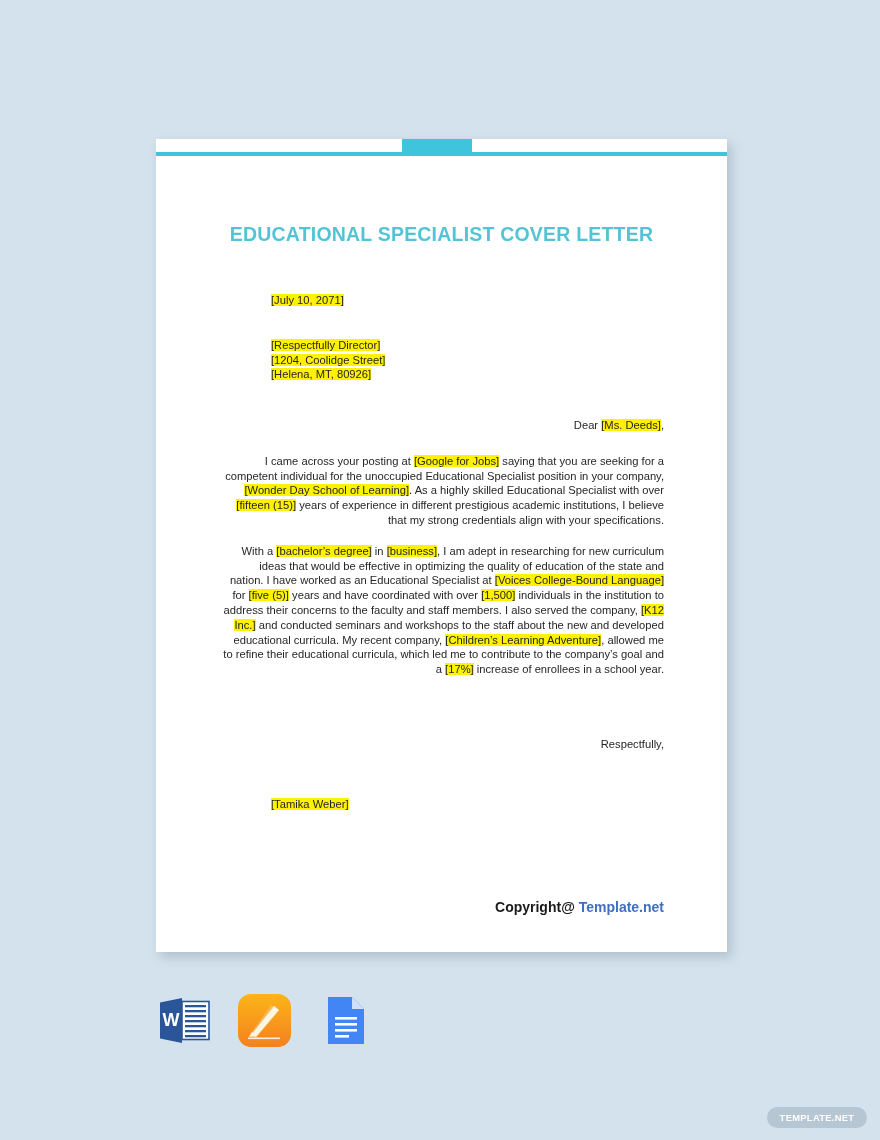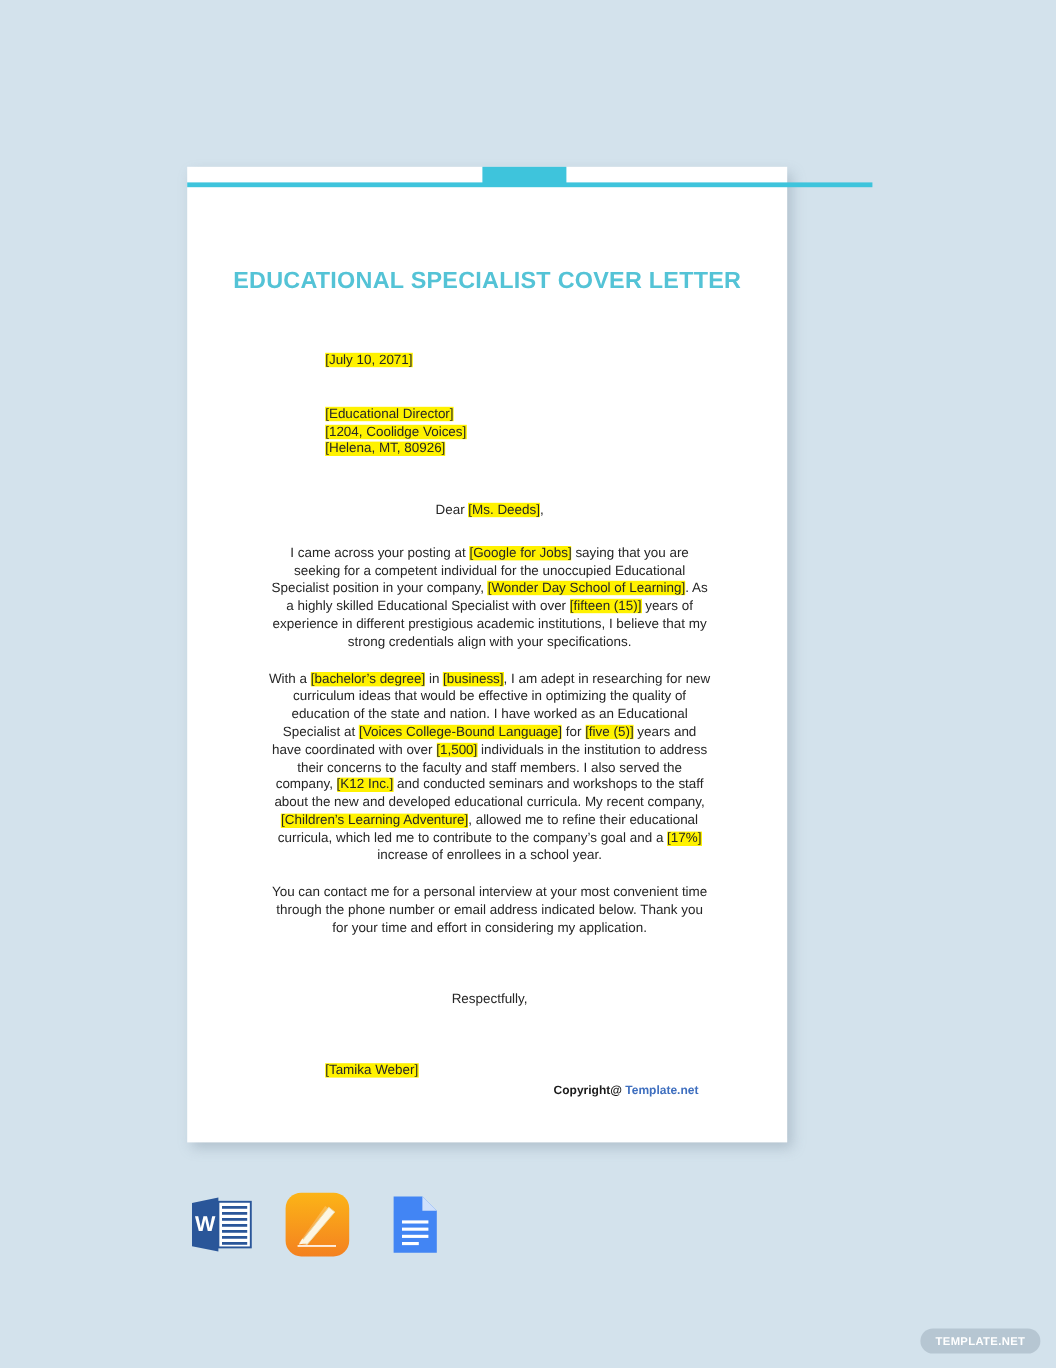--- a/index.html
+++ b/index.html
@@ -13,21 +13,21 @@
     font-family: "Liberation Sans", sans-serif;
     position: relative;
     overflow: hidden;
   }
 
   
   .page {
     position: absolute;
     left: 156px;
     top: 139px;
-    width: 500px;
+    width: 571px;
     height: 813px;
     background: #ffffff;
     box-shadow: 4px 5px 10px rgba(120, 140, 155, 0.38);
   }
 
   .header-band {
     position: relative;
     height: 17px;
   }
   .header-tab {
@@ -81,28 +81,28 @@
 
   .gap-date { height: 30px; }
   .gap-addr { height: 36px; }
   .gap-salut { height: 21px; }
   .gap-para { height: 16px; }
   .gap-close-top { height: 44px; }
   .gap-sign { height: 45px; }
 
   .para {
     margin: 0;
-    text-align: center;
+    text-align: right;
   }
 
   .copyright {
     position: absolute;
-    right: 74px;
+    right: 63px;
     bottom: 37px;
-    font-size: 10px;
+    font-size: 14px;
     font-weight: bold;
     color: #1a1a1a;
   }
   .copyright .brand {
     color: #3f6fbf;
     font-weight: bold;
   }
 
   
   .icon-row {
@@ -153,40 +153,39 @@
 
   <div class="body-area">
 
     <div class="blk">
       <span class="blk-line"><span class="hl">[July 10, 2071]</span></span>
     </div>
 
     <div class="gap-date"></div>
 
     <div class="blk">
-      <span class="blk-line"><span class="hl">[Educational Director]</span></span>
-      <span class="blk-line"><span class="hl">[1204, Coolidge Voices]</span></span>
+      <span class="blk-line"><span class="hl">[Respectfully Director]</span></span>
+      <span class="blk-line"><span class="hl">[1204, Coolidge Street]</span></span>
       <span class="blk-line"><span class="hl">[Helena, MT, 80926]</span></span>
     </div>
 
     <div class="gap-addr"></div>
 
     <p class="para"><span>Dear </span><span class="hl">[Ms. Deeds]</span><span>,</span></p>
 
     <div class="gap-salut"></div>
 
     <p class="para"><span>I came across your posting at </span><span class="hl">[Google for Jobs]</span><span> saying that you are seeking for a competent individual for the unoccupied Educational Specialist position in your company, </span><span class="hl">[Wonder Day School of Learning]</span><span>. As a highly skilled Educational Specialist with over </span><span class="hl">[fifteen (15)]</span><span> years of experience in different prestigious academic institutions, I believe that my strong credentials align with your specifications.</span></p>
 
     <div class="gap-para"></div>
 
     <p class="para"><span>With a </span><span class="hl">[bachelor’s degree]</span><span> in </span><span class="hl">[business]</span><span>, I am adept in researching for new curriculum ideas that would be effective in optimizing the quality of education of the state and nation. I have worked as an Educational Specialist at </span><span class="hl">[Voices College-Bound Language]</span><span> for </span><span class="hl">[five (5)]</span><span> years and have coordinated with over </span><span class="hl">[1,500]</span><span> individuals in the institution to address their concerns to the faculty and staff members. I also served the company, </span><span class="hl">[K12 Inc.]</span><span> and conducted seminars and workshops to the staff about the new and developed educational curricula. My recent company, </span><span class="hl">[Children’s Learning Adventure]</span><span>, allowed me to refine their educational curricula, which led me to contribute to the company’s goal and a </span><span class="hl">[17%]</span><span> increase of enrollees in a school year.</span></p>
 
     <div class="gap-para"></div>
 
-    <p class="para">You can contact me for a personal interview at your most convenient time through the phone number or email address indicated below. Thank you for your time and effort in considering my application.</p>
 
     <div class="gap-close-top"></div>
 
     <p class="para">Respectfully,</p>
 
     <div class="gap-sign"></div>
 
     <div class="blk">
       <span class="blk-line"><span class="hl">[Tamika Weber]</span></span>
     </div>

